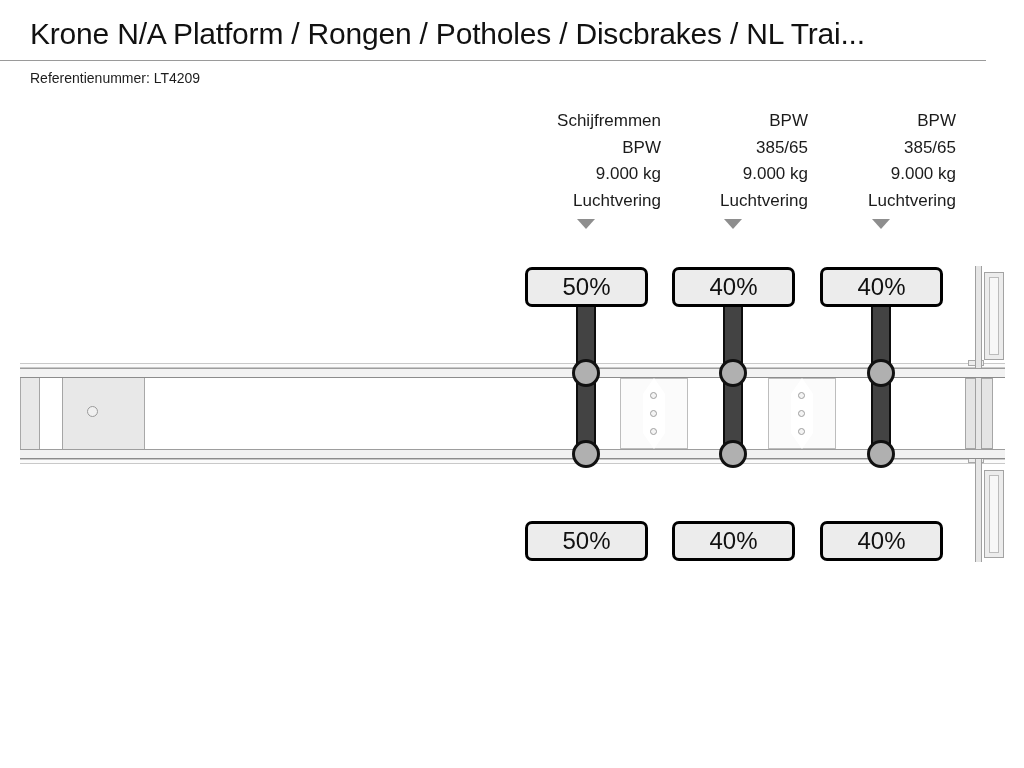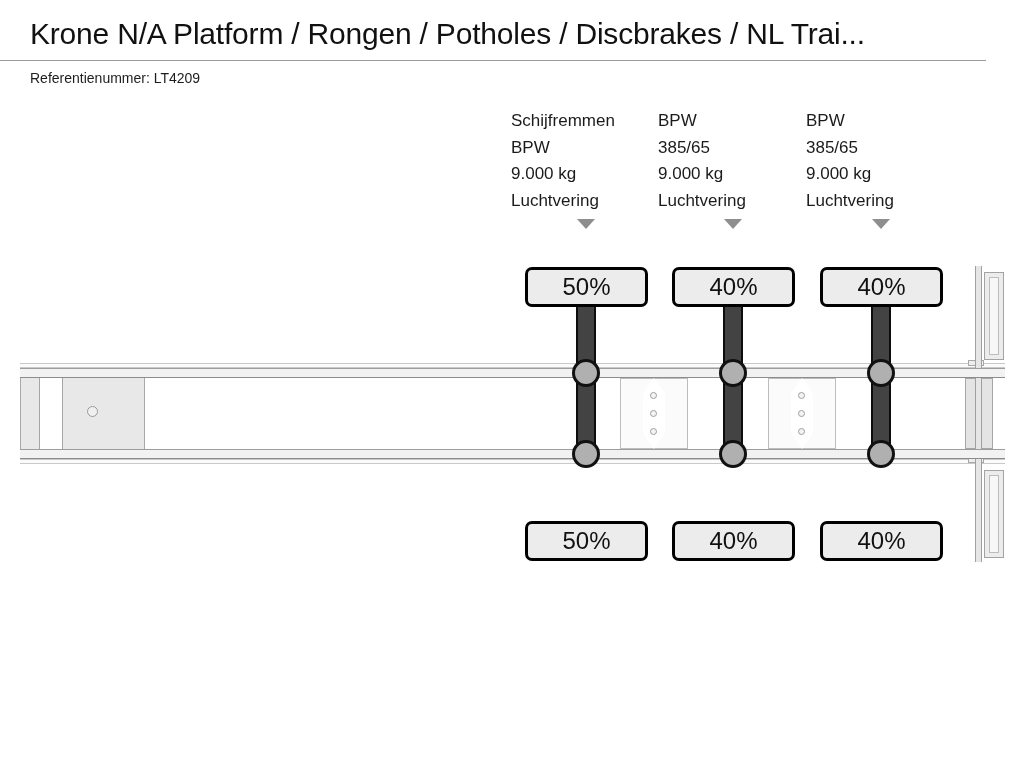--- a/index.html
+++ b/index.html
@@ -245,21 +245,21 @@
     color: #111111;
   }
   .badge.top    { top: 267px; }
   .badge.bottom { top: 521px; }
 
   
   .axle-label {
     position: absolute;
     top: 108px;
     width: 150px;
-    text-align: left;
+    text-align: right;
     font-size: 17px;
     line-height: 26.5px;
     color: #1b1b1b;
   }
   .axle-label div { white-space: nowrap; }
   .marker {
     position: absolute;
     top: 219px;
     width: 0; height: 0;
     border-left: 9px solid transparent;

